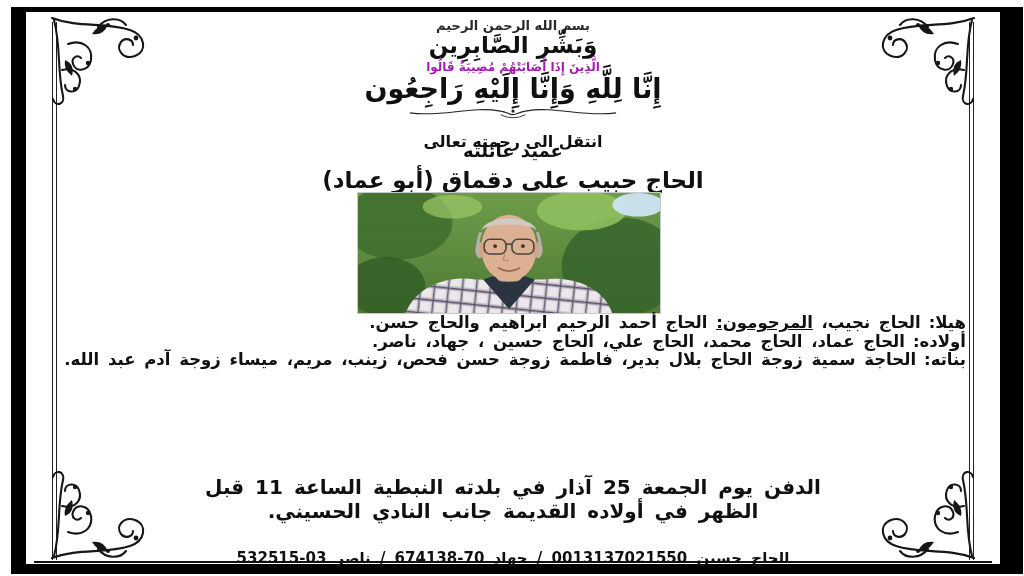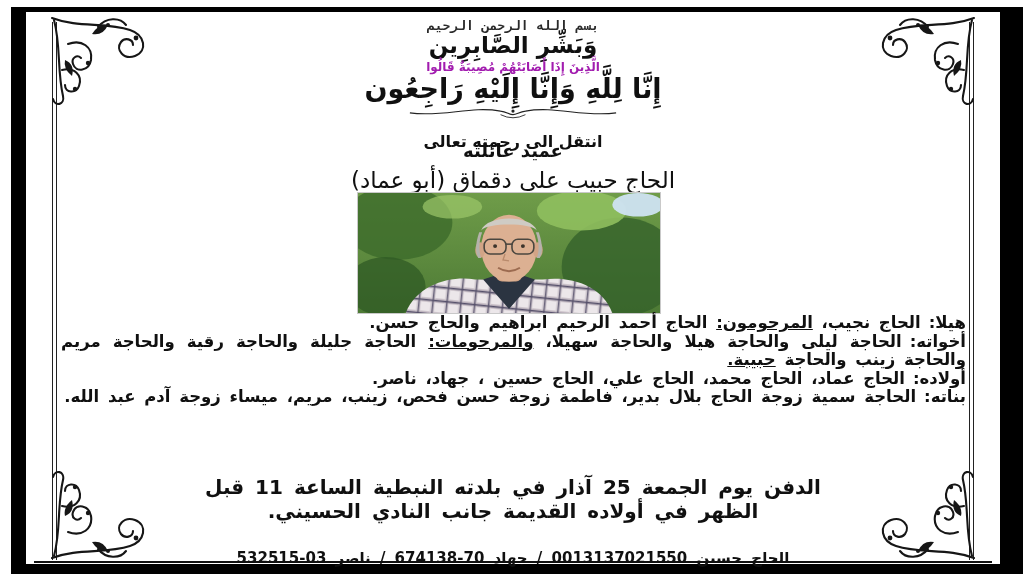--- a/index.html
+++ b/index.html
@@ -21,28 +21,28 @@
   .hline-bottom{position:absolute;left:8px;right:8px;bottom:1px;height:2px;background:#111;}
   
   .corner{position:absolute;width:110px;height:92px;}
   .corner.tl{left:22px;top:2px;}
   .corner.tr{right:22px;top:2px;transform:scaleX(-1);}
   .corner.bl{left:22px;bottom:2px;transform:scaleY(-1);}
   .corner.br{right:22px;bottom:2px;transform:scale(-1,-1);}
   .corner svg{width:100%;height:100%;}
   
   .hdr{position:absolute;left:0;right:0;text-align:center;white-space:nowrap;}
-  .basmala{top:6px;font-size:13px;font-weight:bold;color:#2a2a2a;letter-spacing:1px;font-family:Liberation Mono, monospace;}
+  .basmala{top:6px;font-size:13px;font-weight:bold;color:#2a2a2a;letter-spacing:1px;}
   .verse1{top:20px;font-size:23px;font-weight:bold;}
   .verse2{top:48px;font-size:12px;font-weight:bold;color:#a21caf;}
   .verse3{top:61px;font-size:27px;font-weight:bold;}
   .swash{position:absolute;left:0;right:0;top:92px;text-align:center;}
   .intro{top:120px;font-size:16px;font-weight:bold;}
   .rank{top:128px;font-size:18px;font-weight:bold;}
-  .name{top:155px;font-size:23px;font-weight:normal;}
+  .name{top:155px;font-size:23px;font-weight:bold;}
   
   .photo{
     position:absolute;left:331px;top:180px;width:304px;height:122px;
     border:1px solid #c9c9c9;background:#7fa85a;box-sizing:border-box;
   }
   .photo svg{width:100%;height:100%;display:block;}
   
   .body-text{
     position:absolute;right:34px;left:35px;top:302px;
     font-size:16.5px;font-weight:bold;line-height:18.6px;
@@ -158,21 +158,20 @@
         <line x1="149" y1="52" x2="155" y2="52" stroke="#4a463f" stroke-width="1.6"></line>
         <circle cx="138" cy="54" r="2" fill="#3c342c"></circle>
         <circle cx="166" cy="54" r="2" fill="#3c342c"></circle>
         <path d="M148,62 L146,68 L152,69" fill="none" stroke="#b98a6c" stroke-width="1.4"></path>
         <path d="M141,76 Q152,83 163,76" fill="none" stroke="#9c6b50" stroke-width="2"></path>
       </svg>
     </div>
 
     <div class="body-text">
       <p><span class="lbl">هيلا:</span><span>الحاج نجيب، </span><span class="u">المرحومون:</span><span> الحاج أحمد الرحيم ابراهيم والحاج حسن.</span></p>
-      <p><span class="lbl">أخواته:</span><span>الحاجة ليلى والحاجة هيلا والحاجة سهيلا، </span><span class="u">والمرحومات:</span><span> الحاجة جليلة والحاجة رقية والحاجة مريم والحاجة زينب والحاجة </span><span class="u">حبيبة.</span></p>
       <p><span class="lbl">أولاده:</span><span>الحاج عماد، الحاج محمد، الحاج علي، الحاج حسين ، جهاد، ناصر.</span></p>
       <p><span class="lbl">بناته:</span><span>الحاجة سمية زوجة الحاج بلال بدير، فاطمة زوجة حسن فحص، زينب، مريم، ميساء زوجة آدم عبد الله.</span></p>
     </div>
 
     <div class="burial">
       <div>الدفن يوم الجمعة 25 آذار في بلدته النبطية الساعة 11 قبل</div>
       <div>الظهر في أولاده القديمة جانب النادي الحسيني.</div>
     </div>
 
     <div class="contacts c2">الحاج حسين 0013137021550 / جهاد 70-674138 / ناصر 03-532515</div>

